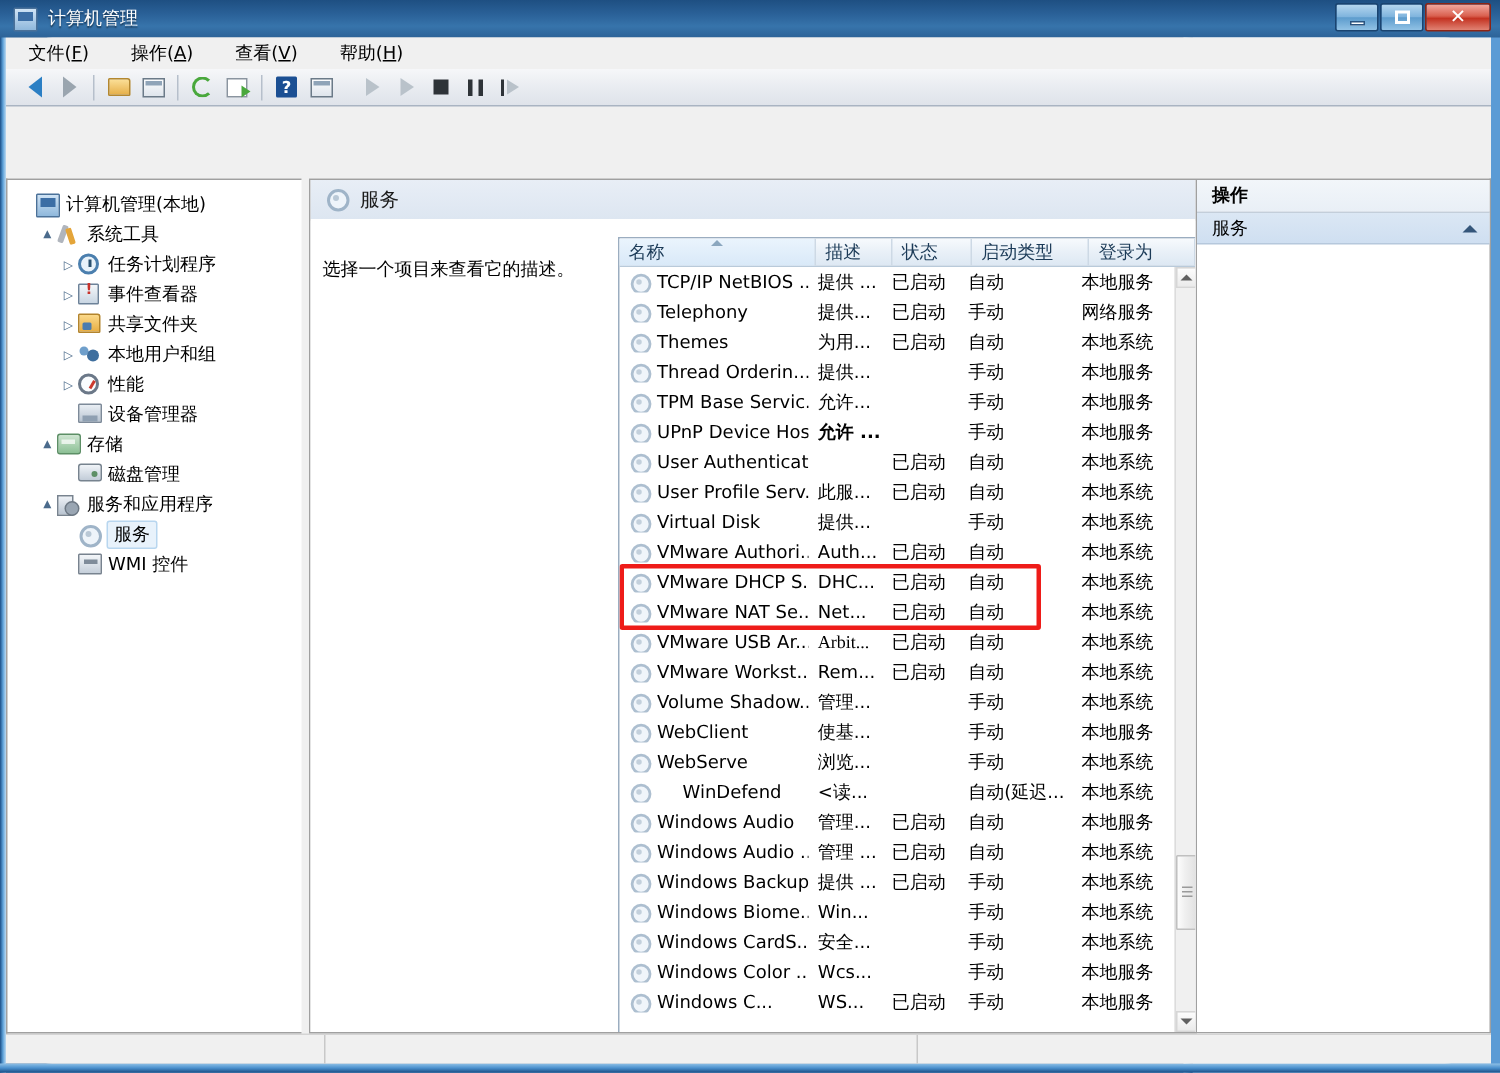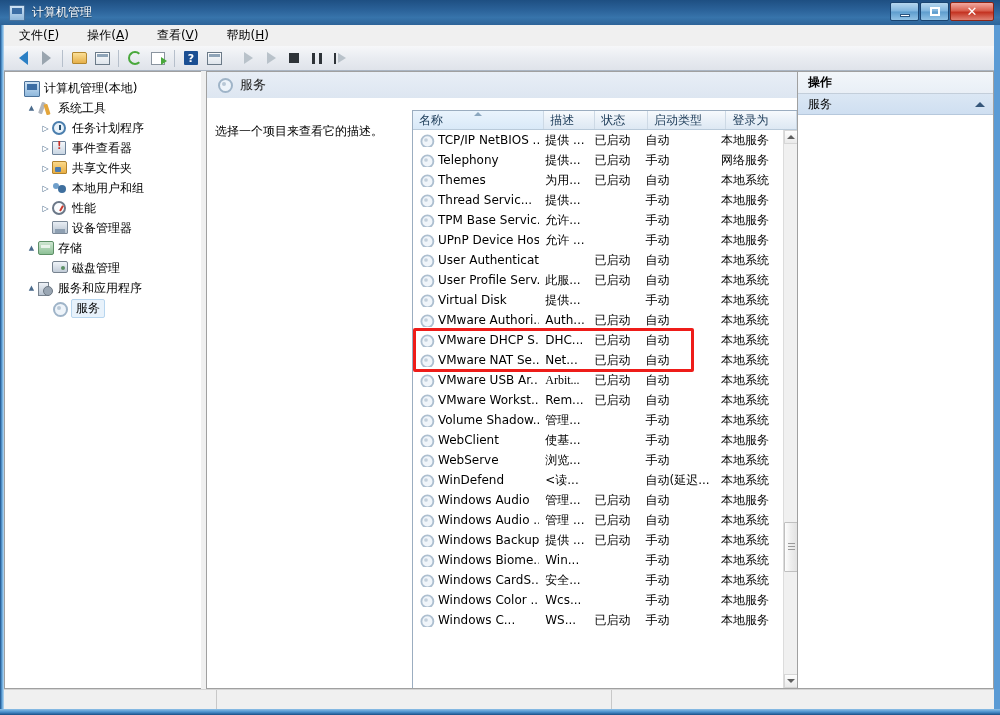--- a/index.html
+++ b/index.html
@@ -78,21 +78,21 @@
     height:25px; flex:none;
     background: linear-gradient(180deg,#f6f7f9 0%,#e9ecf1 50%,#dfe3ea 100%);
     border-bottom:1px solid #a9b4c2;
     display:flex; align-items:center; padding-left:8px; gap:1px;
   }
   .tb-btn { width:22px; height:21px; display:flex; align-items:center; justify-content:center; cursor:default; }
   .tb-sep { width:1px; height:17px; background:#b6bfcb; margin:0 4px; }
   .tb-gap { width:10px; }
 
   
-  .panes { flex:1; display:flex; padding:0; background:#f0f0f0; min-height:0; }
+  .panes { flex:1; display:flex; padding:0; background:#f0f0f0; min-height:0;margin-top:48px; }
 
   
   .tree-pane {
     width:197px; flex:none; background:#ffffff;
     border:1px solid #a0a0a0; border-right:none;
     overflow:hidden; position:relative;
   }
   .tree-inner { padding:6px 0 0 6px; }
   .tnode { display:flex; align-items:center; height:20px; white-space:nowrap; cursor:default; font-size:12px; }
   .tnode .twist {
@@ -440,20 +440,27 @@
               </span>
               <span class="tlabel">服务和应用程序</span>
             </div>
             <div class="tnode sel" style="padding-left: 28px;">
               <span class="twist"></span>
               <span class="ticon">
                 <div class="ico-gear" style="margin-top: 1px;"></div>
               </span>
               <span class="tlabel">服务</span>
             </div>
+            <div class="tnode" style="padding-left: 28px;">
+              <span class="twist"></span>
+              <span class="ticon">
+                <div class="ico-wmi" style="margin-top: 1px;"></div>
+              </span>
+              <span class="tlabel">WMI 控件</span>
+            </div>
           </div>
       </div>
 
       <div class="splitter"></div>
 
       <div class="mid-pane">
         <div class="mid-header">
           <div class="mh-icon">
               <div class="ico-gear"></div>
             </div>
@@ -518,21 +525,21 @@
                     <div class="lv-cell" style="width: 52px;">为用...</div>
                     <div class="lv-cell" style="width: 54px;">已启动</div>
                     <div class="lv-cell" style="width: 80px;">自动</div>
                     <div class="lv-cell" style="width: 72px;">本地系统</div>
                   </div>
                   <div class="lv-row">
                     <div class="lv-cell c-name" style="width: 134px;">
                       <span class="svc-icon">
                         <div class="ico-gear" style="transform: scale(0.92); opacity: 0.85;"></div>
                       </span>
-                      <span>Thread Servic...</span>
+                      <span>Thread Orderin...</span>
                     </div>
                     <div class="lv-cell" style="width: 52px;">提供...</div>
                     <div class="lv-cell" style="width: 54px;"></div>
                     <div class="lv-cell" style="width: 80px;">手动</div>
                     <div class="lv-cell" style="width: 72px;">本地服务</div>
                   </div>
                   <div class="lv-row">
                     <div class="lv-cell c-name" style="width: 134px;">
                       <span class="svc-icon">
                         <div class="ico-gear" style="transform: scale(0.92); opacity: 0.85;"></div>
@@ -544,21 +551,21 @@
                     <div class="lv-cell" style="width: 80px;">手动</div>
                     <div class="lv-cell" style="width: 72px;">本地服务</div>
                   </div>
                   <div class="lv-row">
                     <div class="lv-cell c-name" style="width: 134px;">
                       <span class="svc-icon">
                         <div class="ico-gear" style="transform: scale(0.92); opacity: 0.85;"></div>
                       </span>
                       <span>UPnP Device Host</span>
                     </div>
-                    <div class="lv-cell" style="width: 52px;">允许 ...</div>
+                    <div class="lv-cell" style="width: 52px; font-weight: bold;">允许 ...</div>
                     <div class="lv-cell" style="width: 54px;"></div>
                     <div class="lv-cell" style="width: 80px;">手动</div>
                     <div class="lv-cell" style="width: 72px;">本地服务</div>
                   </div>
                   <div class="lv-row">
                     <div class="lv-cell c-name" style="width: 134px;">
                       <span class="svc-icon">
                         <div class="ico-gear" style="transform: scale(0.92); opacity: 0.85;"></div>
                       </span>
                       <span>User Authenticat...</span>
@@ -682,21 +689,21 @@
                         <div class="ico-gear" style="transform: scale(0.92); opacity: 0.85;"></div>
                       </span>
                       <span>WebServe</span>
                     </div>
                     <div class="lv-cell" style="width: 52px;">浏览...</div>
                     <div class="lv-cell" style="width: 54px;"></div>
                     <div class="lv-cell" style="width: 80px;">手动</div>
                     <div class="lv-cell" style="width: 72px;">本地系统</div>
                   </div>
                   <div class="lv-row">
-                    <div class="lv-cell c-name" style="width: 134px;">
+                    <div class="lv-cell c-name" style="width: 134px; gap: 17px;">
                       <span class="svc-icon">
                         <div class="ico-gear" style="transform: scale(0.92); opacity: 0.85;"></div>
                       </span>
                       <span>WinDefend</span>
                     </div>
                     <div class="lv-cell" style="width: 52px;">&lt;读...</div>
                     <div class="lv-cell" style="width: 54px;"></div>
                     <div class="lv-cell" style="width: 80px;">自动(延迟...</div>
                     <div class="lv-cell" style="width: 72px;">本地系统</div>
                   </div>

